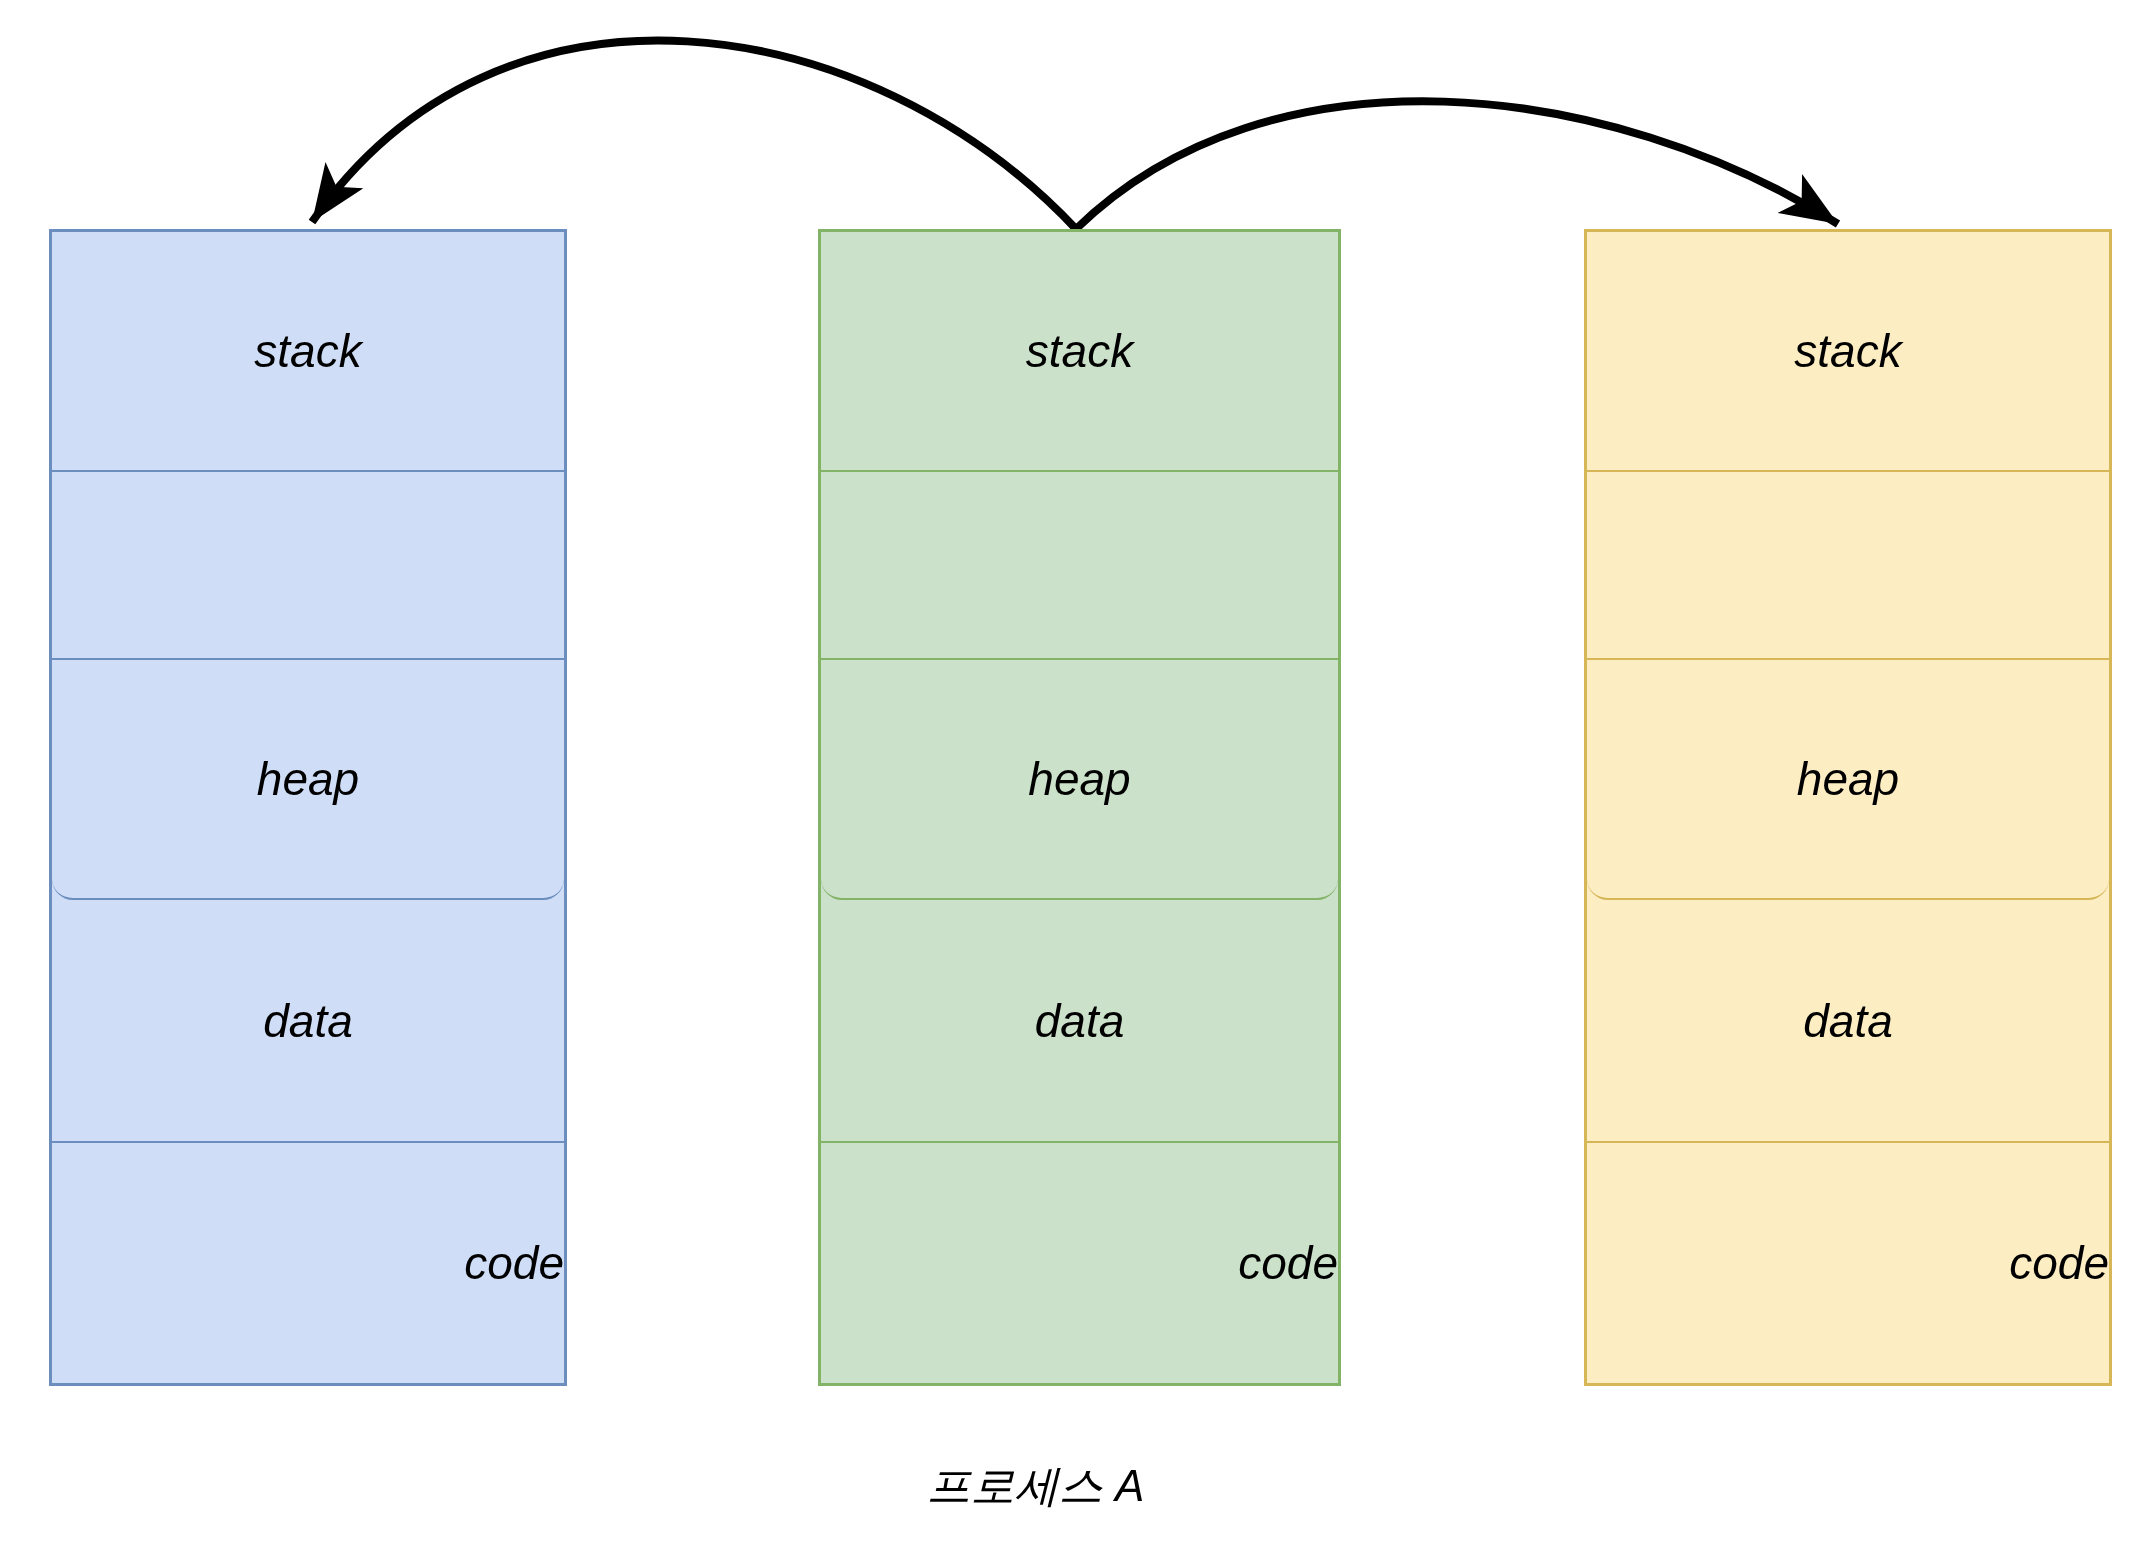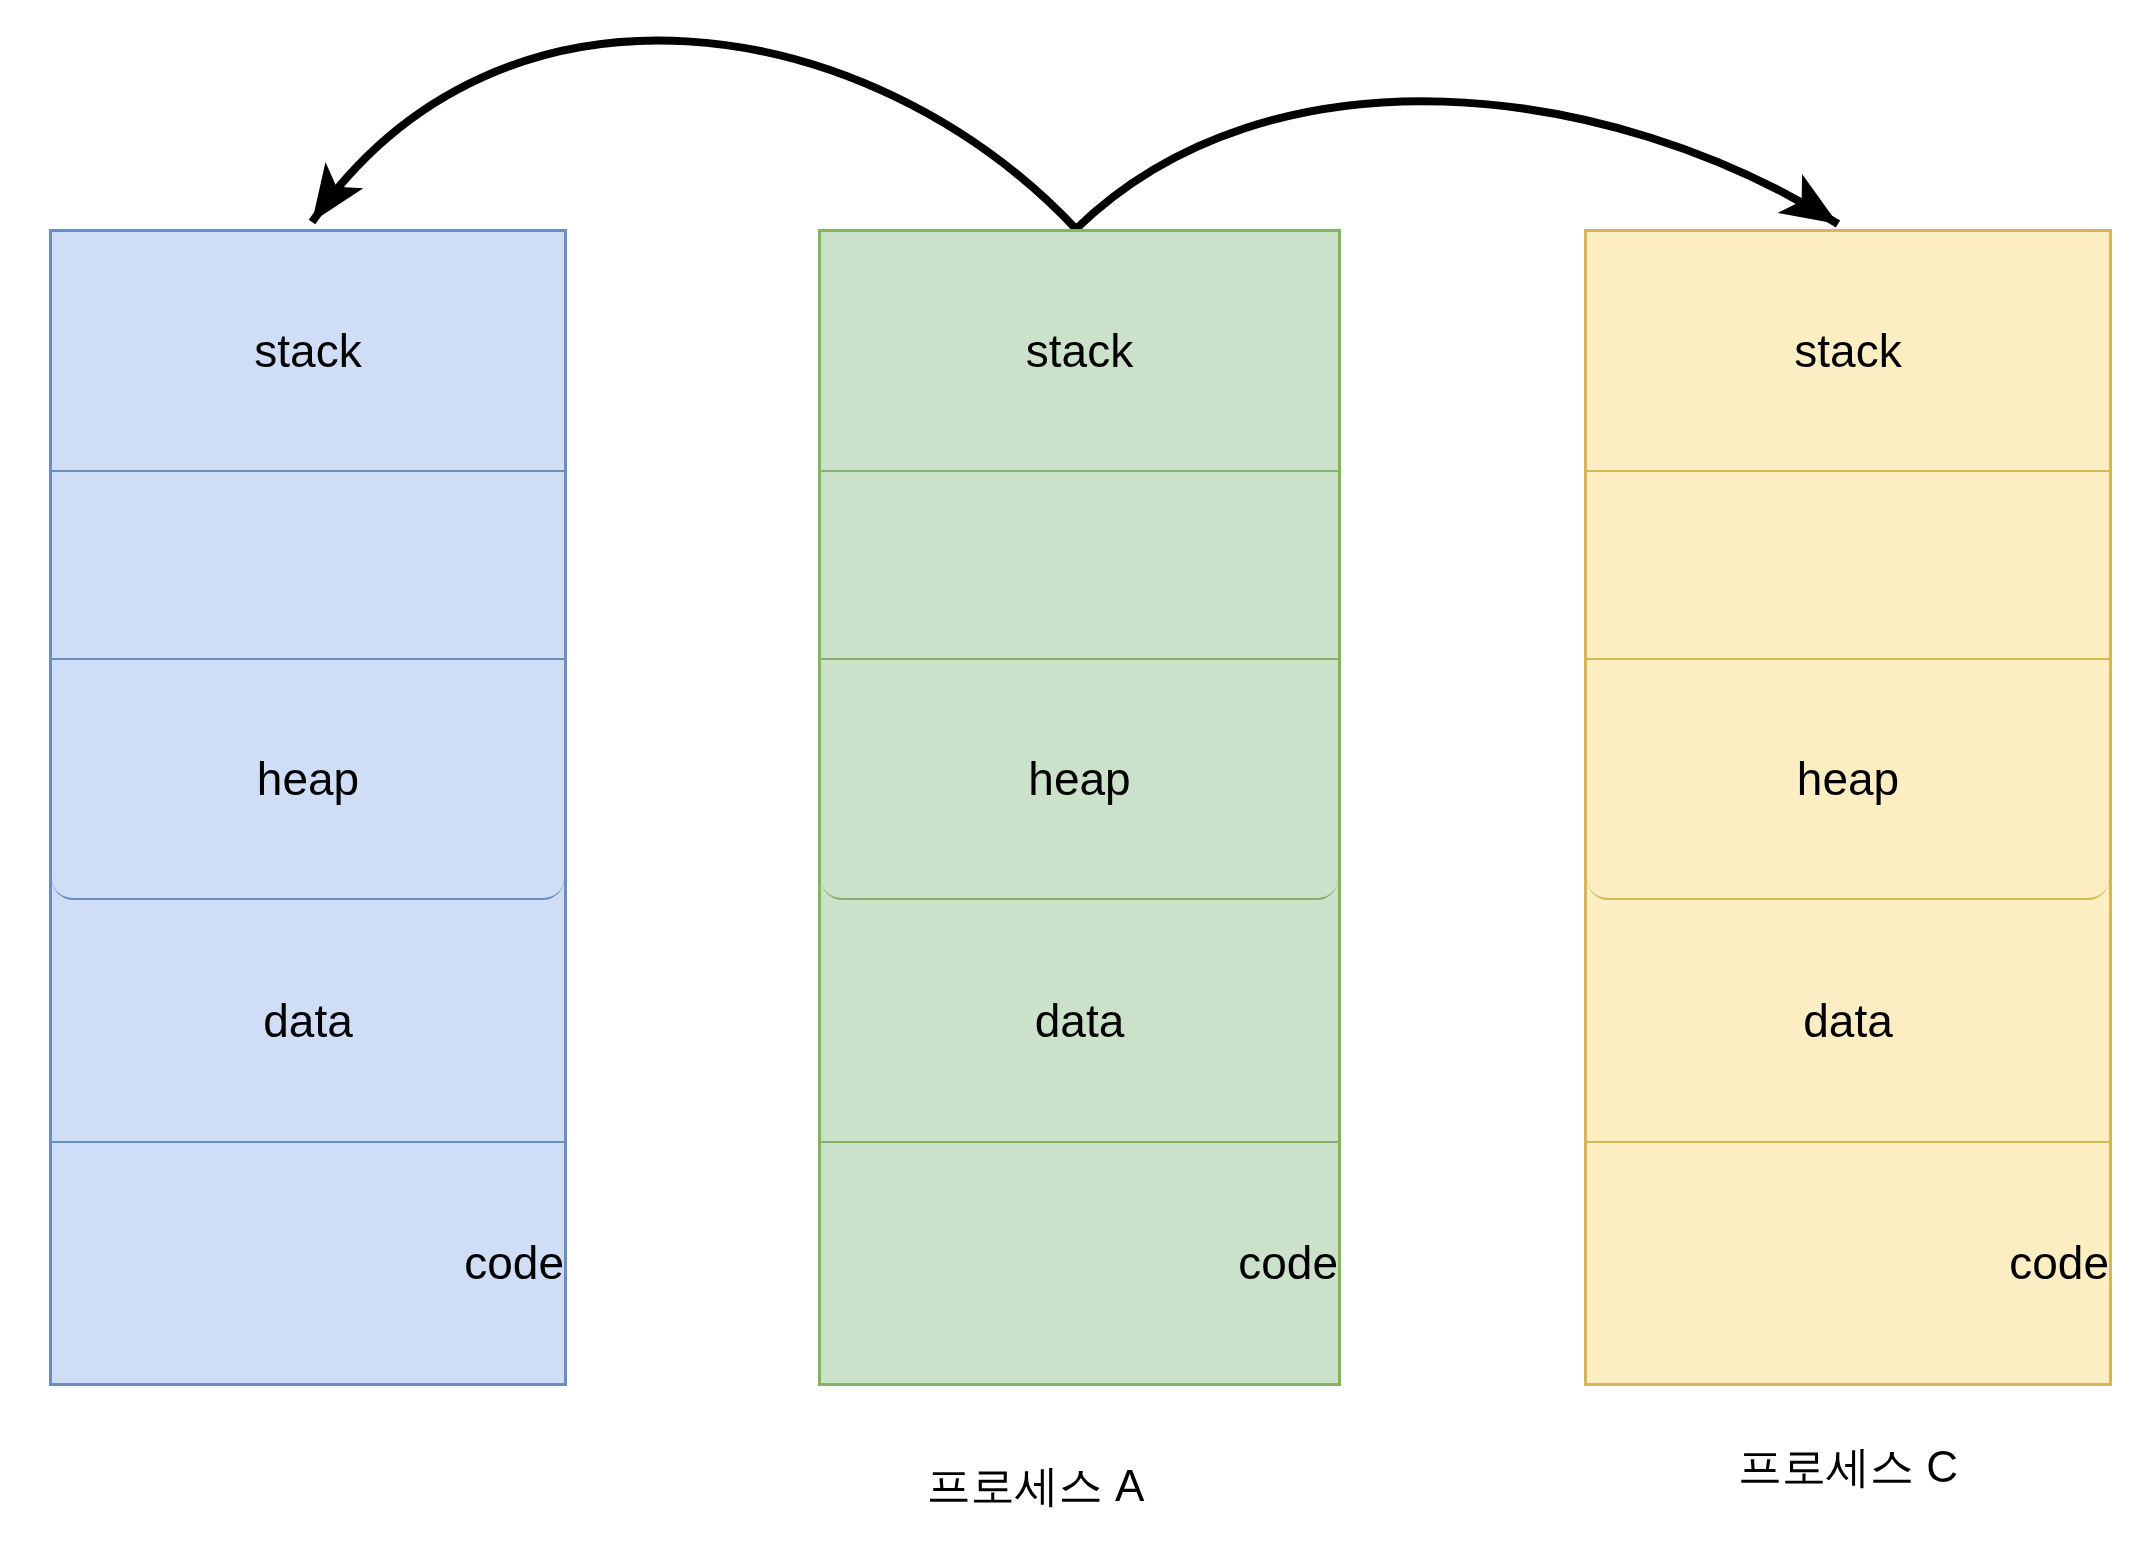--- a/index.html
+++ b/index.html
@@ -7,20 +7,21 @@
     padding: 0;
     background: #ffffff;
   }
   .canvas {
     position: relative;
     width: 2148px;
     height: 1542px;
     background: #ffffff;
     overflow: hidden;
     font-family: "Liberation Sans", sans-serif;
+    font-style: italic;
   }
   .arrows-layer {
     position: absolute;
     left: 0;
     top: 0;
     width: 2148px;
     height: 1542px;
     pointer-events: none;
   }
   .arrow-path {
@@ -130,15 +131,14 @@
     </div>
     <div class="segment s4" style="border-bottom-color: rgb(214, 182, 86);">
       <span>data</span>
     </div>
     <div class="segment s5">
       <span>code</span>
     </div>
   </div>
 
   <div class="proc-label label-a">프로세스 A</div>
-  <div class="proc-label label-c">프로세스 C</div>
 
 </div>
 
 </body></html>

